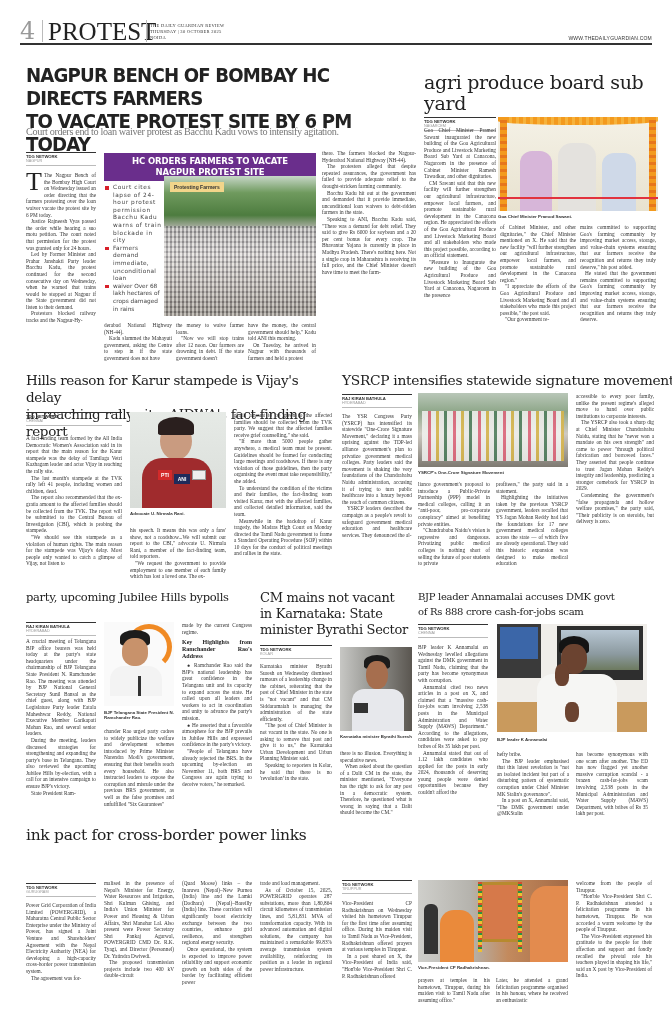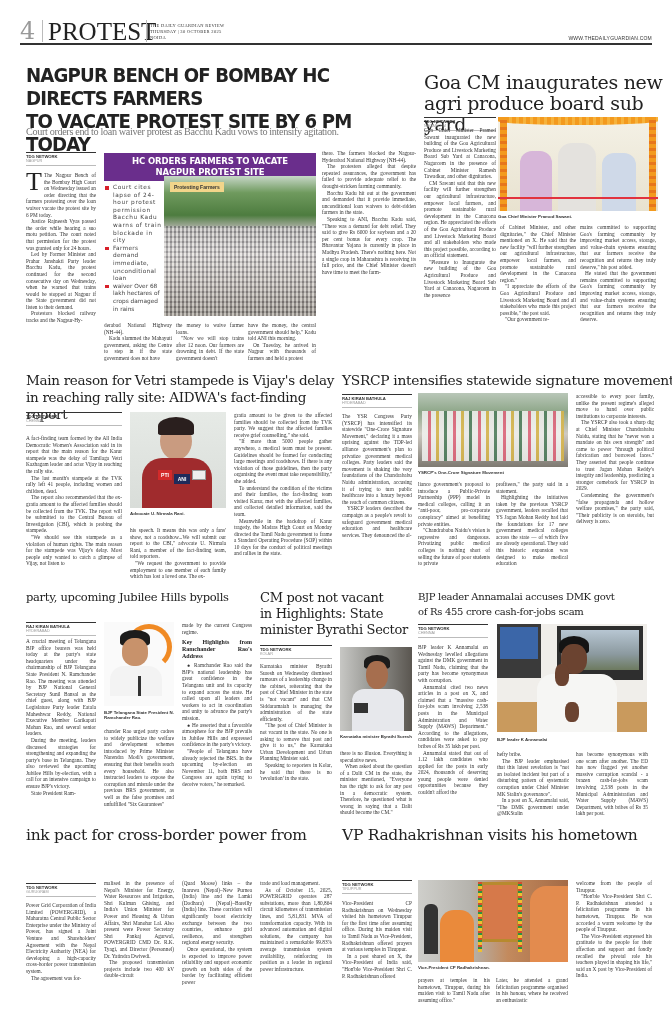--- a/index.html
+++ b/index.html
@@ -74,21 +74,20 @@
   <p>On Tuesday, he arrived in Nagpur with thousands of farmers and held a protest</p>
 </div>
 <div class="abs txt" style="left:322px;top:150px;width:94px;">
   <p style="text-indent:0">there. The farmers blocked the Nagpur-Hyderabad National Highway (NH-44).</p>
   <p>The protesters alleged that despite repeated assurances, the government has failed to provide adequate relief to the drought-stricken farming community.</p>
   <p>Bacchu Kadu hit out at the government and demanded that it provide immediate, unconditional loan waivers to debt-ridden farmers in the state.</p>
   <p>Speaking to ANI, Bacchu Kadu said, "There was a demand for debt relief. They said to give Rs 6000 for soybean and a 20 per cent bonus for every crop. The Bhavantar Yojana is currently in place in Madhya Pradesh. There's nothing here. Not a single crop in Maharashtra is receiving its full price, and the Chief Minister doesn't have time to meet the farm-</p>
 </div>
 
 <div class="abs hd-serif" style="left:424px;top:72px;width:245px;font-size:19px;line-height:21px;">
-  <div>Goa CM inaugurates new</div>
   <div>agri produce board sub yard</div>
 </div>
 <div class="abs byline" style="left:424px;top:117px;width:72px;">
   <span class="n">TDG NETWORK</span>
   <span class="p">NAGARCEM</span>
 </div>
 <div class="abs photo" style="left:498px;top:117px;width:160px;height:94px;background:linear-gradient(180deg,#f4f1e6 0%,#e8e2cf 100%);">
   <div style="position:absolute;left:0;top:0;width:160px;height:8px;background:repeating-linear-gradient(90deg,#f39a1e 0 4px,#f6b23b 4px 7px);border-radius:0 0 50% 50%;"></div>
   <div style="position:absolute;left:2px;top:0;width:7px;height:94px;background:repeating-linear-gradient(0deg,#f39a1e 0 4px,#e7771c 4px 7px);"></div>
   <div style="position:absolute;right:2px;top:0;width:7px;height:94px;background:repeating-linear-gradient(0deg,#f39a1e 0 4px,#e7771c 4px 7px);"></div>
@@ -107,21 +106,21 @@
   <p style="text-indent:0">of Cabinet Minister, and other dignitaries," the Chief Minister mentioned on X. He said that the new facility "will further strengthen our agricultural infrastructure, empower local farmers, and promote sustainable rural development in the Canacona region."</p>
   <p>"I appreciate the efforts of the Goa Agricultural Produce and Livestock Marketing Board and all stakeholders who made this project possible," the post said.</p>
   <p>"Our government re-</p>
 </div>
 <div class="abs txt" style="left:580px;top:224px;width:76px;">
   <p style="text-indent:0">mains committed to supporting Goa's farming community by improving market access, storage, and value-chain systems ensuring that our farmers receive the recognition and returns they truly deserve," his post added.</p>
   <p>He stated that the government remains committed to supporting Goa's farming community by improving market access, storage, and value-chain systems ensuring that our farmers receive the recognition and returns they truly deserve.</p>
 </div>
 
 <div class="abs hd-serif" style="left:26px;top:372px;width:310px;font-size:13.5px;line-height:17px;">
-  <div>Main reason for Vetri stampede is Vijay's delay</div>
+  <div>Hills reason for Karur stampede is Vijay's delay</div>
   <div>in reaching rally site: AIDWA's fact-finding report</div>
 </div>
 <div class="abs byline" style="left:26px;top:412px;width:96px;">
   <span class="n">TDG NETWORK</span>
   <span class="p">CHENNAI</span>
 </div>
 <div class="abs txt" style="left:26px;top:435px;width:96px;">
   <p style="text-indent:0">A fact-finding team formed by the All India Democratic Women's Association said in its report that the main reason for the Karur stampede was the delay of Tamilaga Vetri Kazhagam leader and actor Vijay in reaching the rally site.</p>
   <p>The last month's stampede at the TVK rally left 41 people, including women and children, dead.</p>
   <p>The report also recommended that the ex-gratia amount to the affected families should be collected from the TVK. The report will be submitted to the Central Bureau of Investigation (CBI), which is probing the stampede.</p>
@@ -199,22 +198,22 @@
 </div>
 <div class="abs txt" style="left:182px;top:622px;width:70px;">
   <p style="text-indent:0">made by the current Congress regime.</p>
   <div style="font-weight:bold;font-size:6px;line-height:7px;color:#222;margin:4px 0 2px;">Key Highlights from Ramchander Rao's Address</div>
   <p><span>● </span><span>Ramchander Rao said the BJP's national leadership has great confidence in the Telangana unit and its capacity to expand across the state. He called upon all leaders and workers to act in coordination and unity to advance the party's mission.</span></p>
   <p><span>● </span><span>He asserted that a favorable atmosphere for the BJP prevails in Jubilee Hills and expressed confidence in the party's victory.</span></p>
   <p>"People of Telangana have already rejected the BRS. In the upcoming by-election on November 11, both BRS and Congress are again trying to deceive voters," he remarked.</p>
 </div>
 
 <div class="abs hd-serif" style="left:260px;top:590px;width:160px;font-size:13px;line-height:16px;">
-  <div>CM post not vacant</div>
-  <div>in Highlights: State</div>
+  <div>CM mains not vacant</div>
+  <div>in Karnataka: State</div>
   <div>minister Byrathi Sector</div>
 </div>
 <div class="abs byline" style="left:260px;top:645px;width:72px;">
   <span class="n">TDG NETWORK</span>
   <span class="p">KOLAR</span>
 </div>
 <div class="abs txt" style="left:260px;top:663px;width:72px;">
   <p style="text-indent:0">Karnataka minister Byrathi Suresh on Wednesday dismissed rumours of a leadership change in the cabinet, reiterating that the post of Chief Minister in the state is "not vacant" and that CM Siddaramaiah is managing the administration of the state efficiently.</p>
   <p>"The post of Chief Minister is not vacant in the state. No one is asking to remove that post and give it to us," the Karnataka Urban Development and Urban Planning Minister said.</p>
   <p>Speaking to reporters in Kolar, he said that there is no 'revolution' in the state.</p>
@@ -226,21 +225,21 @@
   <div style="position:absolute;left:14px;top:56px;width:14px;height:10px;background:#333;"></div>
 </div>
 <div class="abs cap" style="left:340px;top:734px;width:72px;">Karnataka minister Byrathi Suresh</div>
 <div class="abs txt" style="left:340px;top:750px;width:72px;">
   <p style="text-indent:0">there is no illusion. Everything is speculative news.</p>
   <p>When asked about the question of a Dalit CM in the state, the minister mentioned, "Everyone has the right to ask for any post in a democratic system. Therefore, he questioned what is wrong in saying that a Dalit should become the CM."</p>
 </div>
 
 <div class="abs hd-serif" style="left:418px;top:590px;width:250px;font-size:10px;line-height:14.5px;">
   <div>BJP leader Annamalai accuses DMK govt</div>
-  <div>of Rs 455 crore cash-for-jobs scam</div>
+  <div>of Rs 888 crore cash-for-jobs scam</div>
 </div>
 <div class="abs byline" style="left:418px;top:624px;width:70px;">
   <span class="n">TDG NETWORK</span>
   <span class="p">CHENNAI</span>
 </div>
 <div class="abs txt" style="left:418px;top:644px;width:70px;">
   <p style="text-indent:0">BJP leader K Annamalai on Wednesday levelled allegations against the DMK government in Tamil Nadu, claiming that the party has become synonymous with corruption.</p>
   <p>Annamalai cited two news articles in a post on X, and claimed that a "massive cash-for-jobs scam involving 2,538 posts in the Municipal Administration and Water Supply (MAWS) Department." According to the allegations, candidates were asked to pay bribes of Rs 35 lakh per post.</p>
   <p>Annamalai stated that out of 1.12 lakh candidates who applied for the posts in early 2024, thousands of deserving young people were denied opportunities because they couldn't afford the</p>
 </div>
@@ -260,21 +259,21 @@
 <div class="abs txt" style="left:497px;top:751px;width:72px;">
   <p style="text-indent:0">hefty bribe.</p>
   <p>The BJP leader emphasised that this latest revelation is "not an isolated incident but part of a disturbing pattern of systematic corruption under Chief Minister MK Stalin's governance".</p>
   <p>In a post on X, Annamalai said, "The DMK government under @MKStalin</p>
 </div>
 <div class="abs txt" style="left:576px;top:751px;width:72px;">
   <p style="text-indent:0">has become synonymous with one scam after another. The ED has now flagged yet another massive corruption scandal - a brazen cash-for-jobs scam involving 2,538 posts in the Municipal Administration and Water Supply (MAWS) Department, with bribes of Rs 35 lakh per post.</p>
 </div>
 
 <div class="abs hd-serif" style="left:26px;top:826px;width:320px;font-size:15.5px;line-height:19px;white-space:nowrap;">
-  <div>ink pact for cross-border power from</div>
+  <div>ink pact for cross-border power links</div>
 </div>
 <div class="abs byline" style="left:26px;top:883px;width:70px;">
   <span class="n">TDG NETWORK</span>
   <span class="p">GURUGRAM</span>
 </div>
 <div class="abs txt" style="left:26px;top:902px;width:70px;">
   <p style="text-indent:0">Power Grid Corporation of India Limited (POWERGRID), a Maharatna Central Public Sector Enterprise under the Ministry of Power, has signed a Joint Venture and Shareholders' Agreement with the Nepal Electricity Authority (NEA) for developing a high-capacity cross-border power transmission system.</p>
   <p>The agreement was for-</p>
 </div>
 <div class="abs txt" style="left:104px;top:880px;width:70px;">
@@ -284,21 +283,20 @@
 <div class="abs txt" style="left:182px;top:880px;width:70px;">
   <p style="text-indent:0">(Quad Moose) links – the Inaruwa (Nepal)–New Purnea (India) line and the Lamki (Dodhara) (Nepal)–Bareilly (India) line. These corridors will significantly boost electricity exchange between the two countries, enhance grid resilience, and strengthen regional energy security.</p>
   <p>Once operational, the system is expected to improve power reliability and support economic growth on both sides of the border by facilitating efficient power</p>
 </div>
 <div class="abs txt" style="left:260px;top:880px;width:72px;">
   <p style="text-indent:0">trade and load management.</p>
   <p>As of October 15, 2025, POWERGRID operates 287 substations, more than 1,80,864 circuit kilometres of transmission lines, and 5,81,831 MVA of transformation capacity. With its advanced automation and digital solutions, the company has maintained a remarkable 99.83% average transmission system availability, reinforcing its position as a leader in regional power infrastructure.</p>
 </div>
 
 <div class="abs hd-serif" style="left:342px;top:826px;width:326px;font-size:15.5px;line-height:19px;white-space:nowrap;">
-  <div>VP Radhakrishnan visits his hometown</div>
 </div>
 <div class="abs byline" style="left:342px;top:880px;width:70px;">
   <span class="n">TDG NETWORK</span>
   <span class="p">TIRUPPUR</span>
 </div>
 <div class="abs txt" style="left:342px;top:900px;width:70px;">
   <p style="text-indent:0">Vice-President CP Radhakrishnan on Wednesday visited his hometown Tiruppur for the first time after assuming office. During his maiden visit to Tamil Nadu as Vice-President, Radhakrishnan offered prayers at various temples in Tiruppur.</p>
   <p>In a post shared on X, the Vice-President of India said, "Hon'ble Vice-President Shri C. P. Radhakrishnan offered</p>
 </div>
 <div class="abs photo" style="left:418px;top:880px;width:150px;height:82px;background:linear-gradient(90deg,#cfcfcb 0%,#b5b3ad 35%,#c38a5d 60%,#a46a46 100%);">

